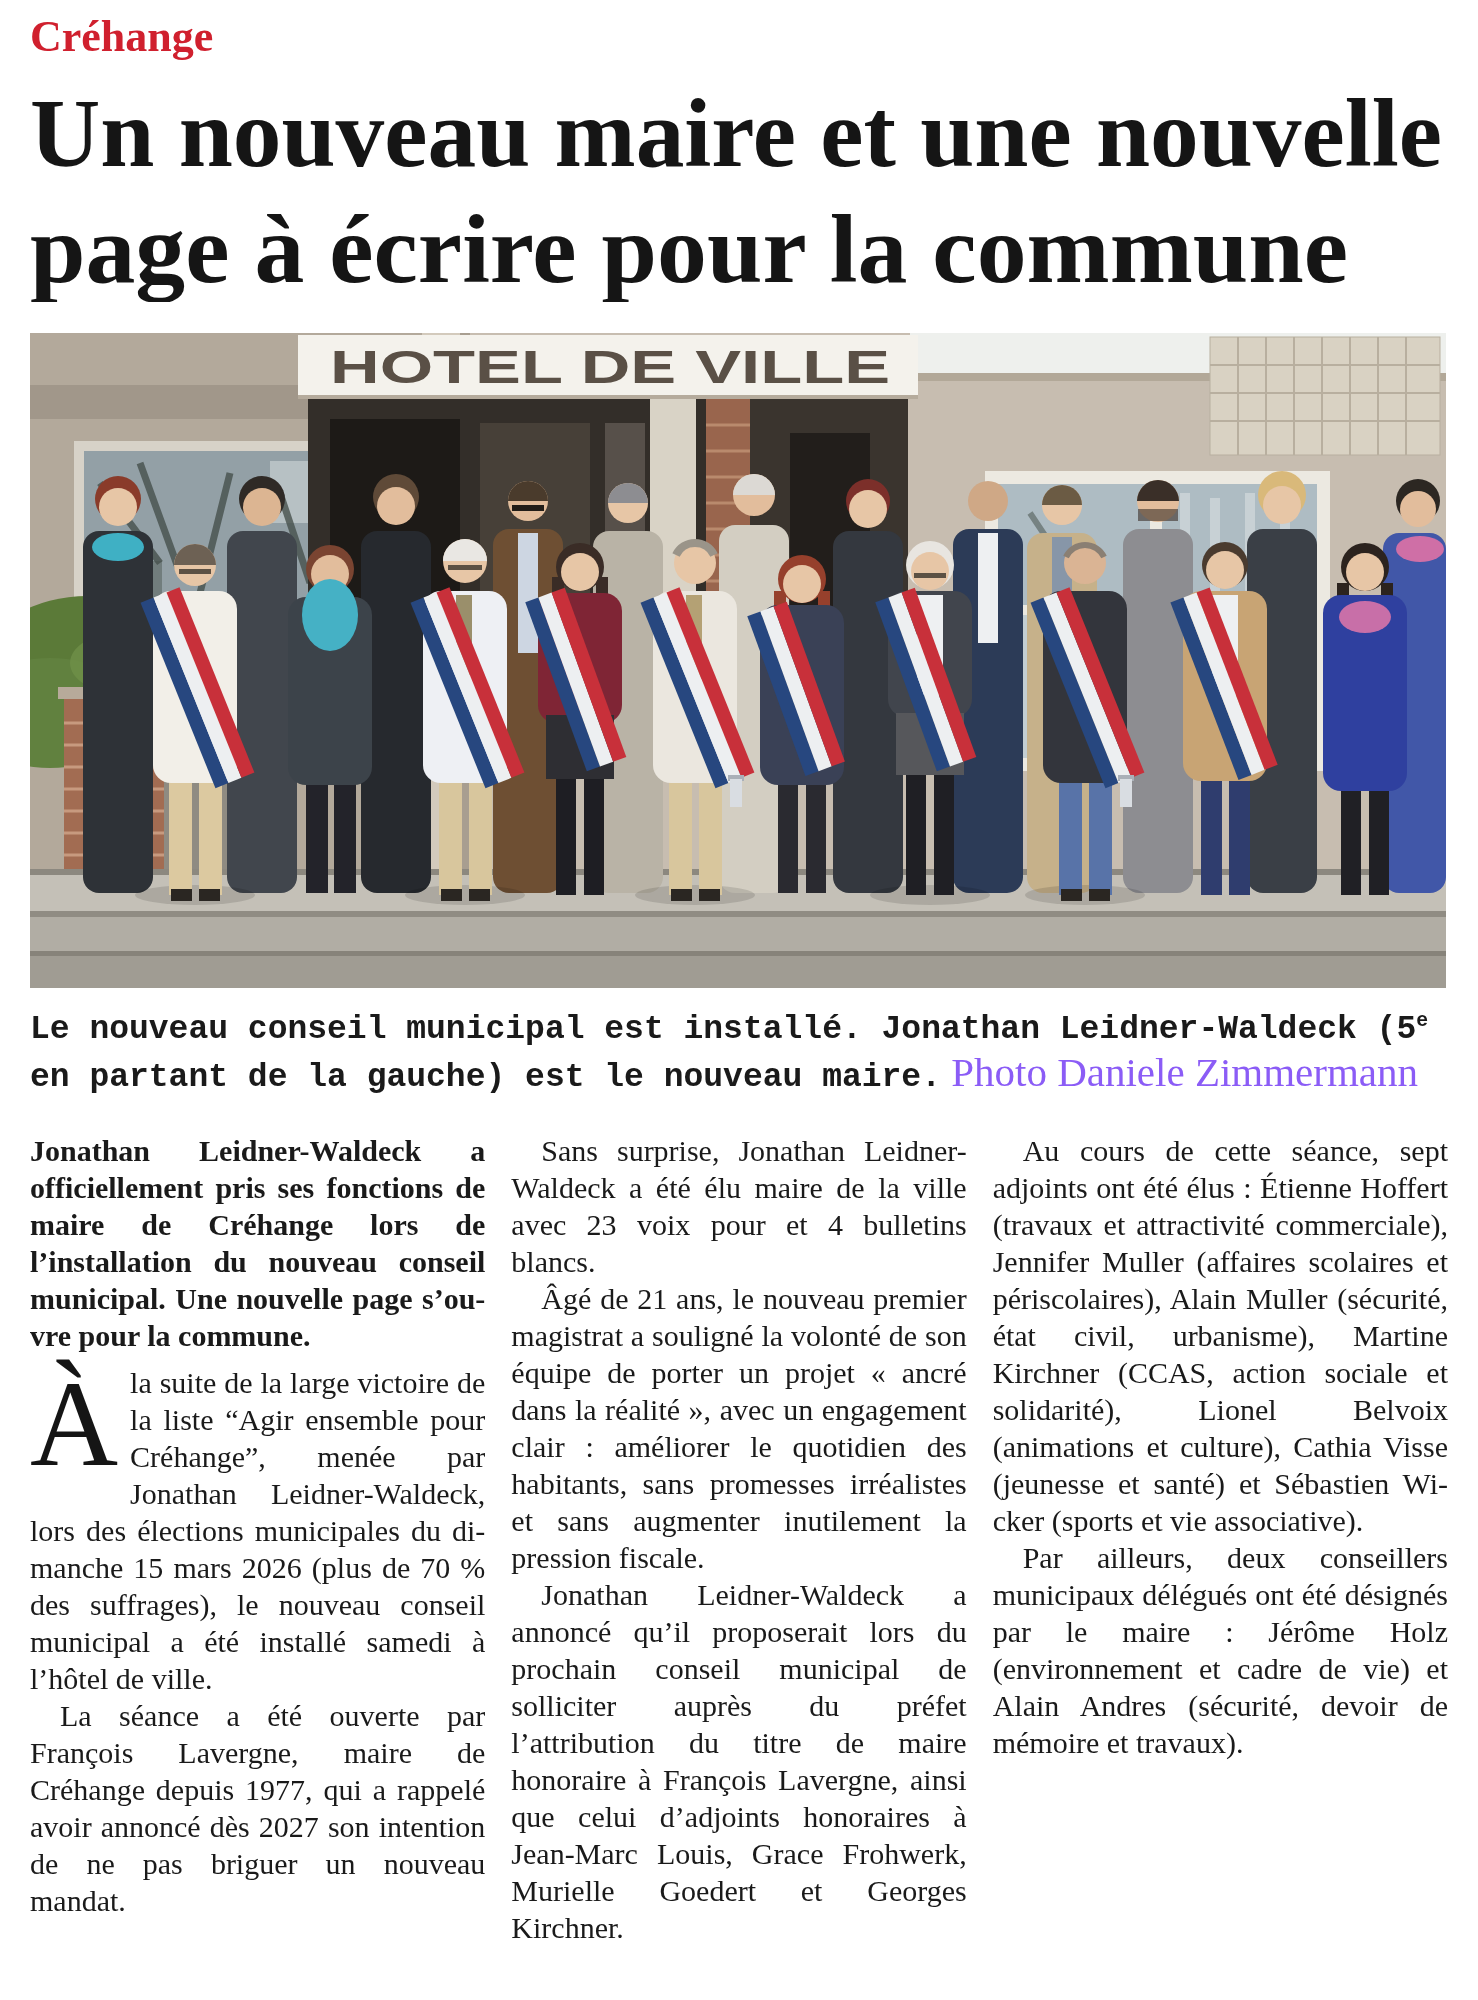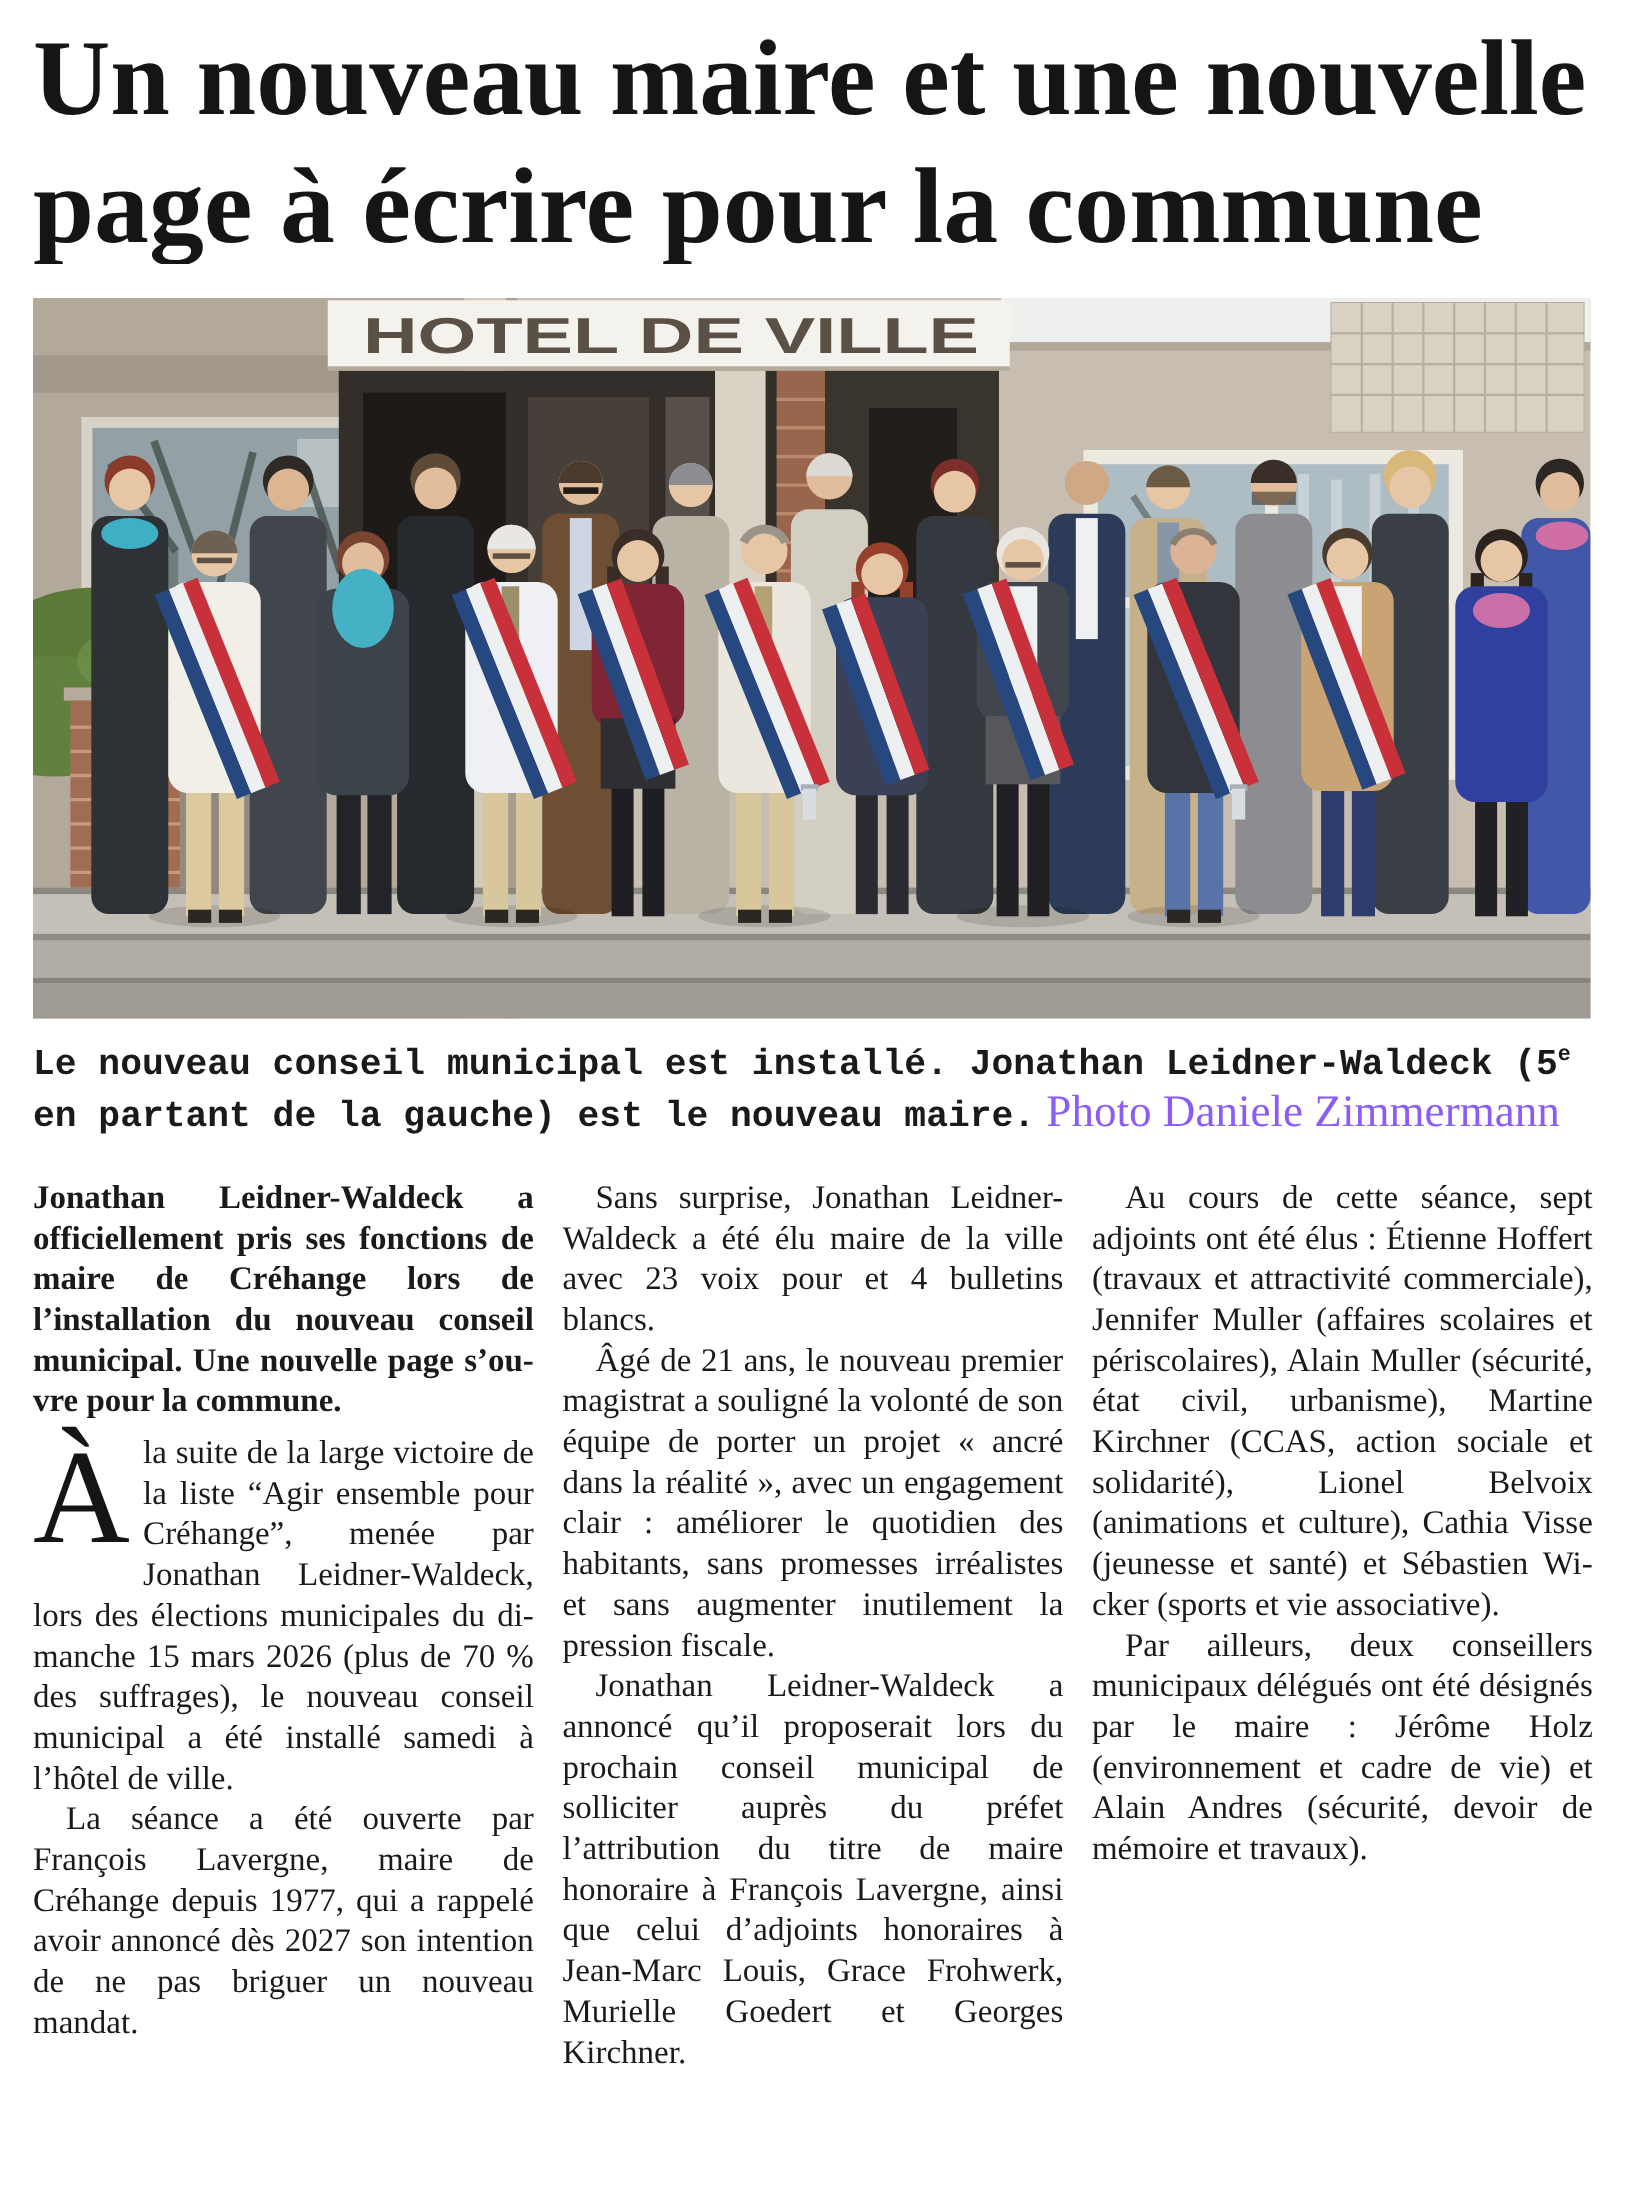--- a/index.html
+++ b/index.html
@@ -19,20 +19,21 @@
   .columns p.ind{text-indent:30px;}
   .lead{font-weight:700;font-size:33px;line-height:41px;margin-bottom:10px !important;}
   .dropcap{float:left;font-size:122px;line-height:0.82;height:112px;padding:10px 12px 0 0;color:#151515;}
 </style>
 </head>
 <body>
 
 <div class="page">
   <div class="content">
 
+    <div class="kicker">Créhange</div>
 
     <h1 style="margin:0">
       <svg class="headline-svg" viewBox="0 0 1418 228">
         <text x="0" y="92" font-size="98" textLength="1412" lengthAdjust="spacingAndGlyphs">Un nouveau maire et une nouvelle</text>
         <text x="0" y="208" font-size="98" textLength="1318" lengthAdjust="spacingAndGlyphs">page à écrire pour la commune</text>
       </svg>
     </h1>
 
     <svg class="photo-svg" viewBox="0 0 1416 655">
       <defs>

